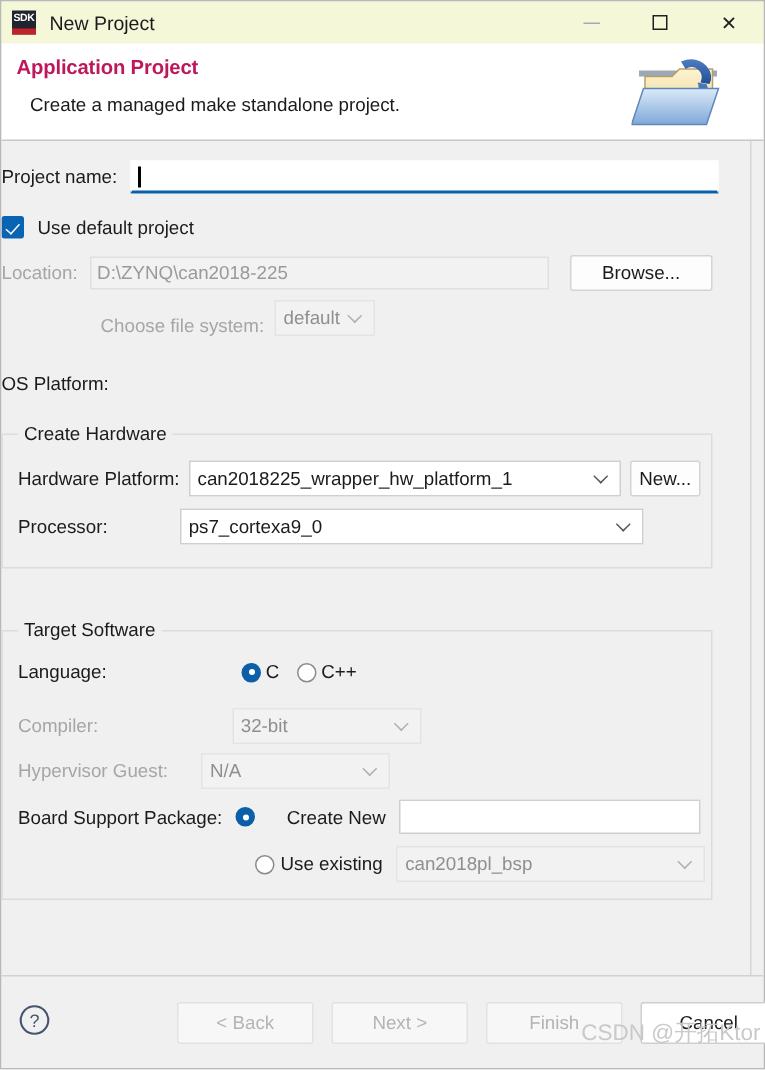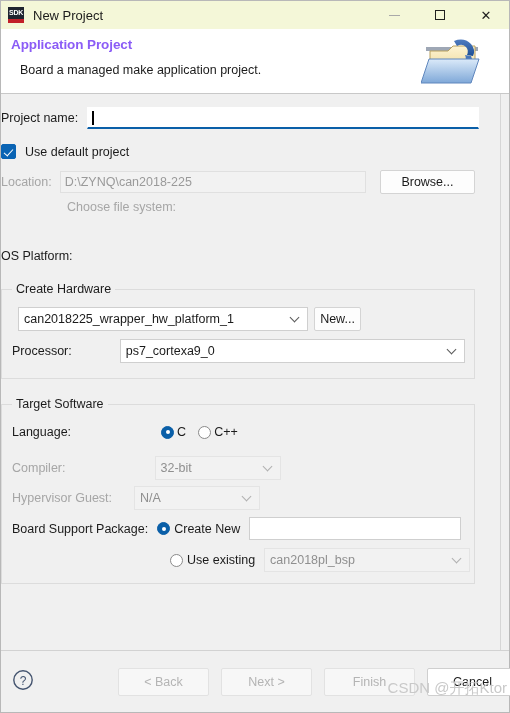--- a/index.html
+++ b/index.html
@@ -76,21 +76,21 @@
     background: #ffffff;
     flex: 0 0 auto;
     height: 65px;
     border-bottom: 1px solid #c8c8c8;
     position: relative;
     padding: 8px 0 0 10px;
   }
   .header-title {
     font-size: 13.5px;
     font-weight: bold;
-    color: #8b5cf6;
+    color: #be185d;
     letter-spacing: -0.1px;
   }
   .header-sub {
     margin-top: 11px;
     margin-left: 9px;
     font-size: 12.5px;
     color: #1b1b1b;
   }
   .header-graphic {
     position: absolute;
@@ -323,21 +323,21 @@
         </div>
       <div class="win-btn">
           <div class="sq"></div>
         </div>
       <div class="win-btn">✕</div>
     </div>
   </div>
 
   <div class="header">
     <div class="header-title">Application Project</div>
-    <div class="header-sub">Board a managed make application project.</div>
+    <div class="header-sub">Create a managed make standalone project.</div>
     <svg class="header-graphic" viewBox="0 0 76 58">
       <defs>
         <linearGradient id="fldBack" x1="0" y1="0" x2="0" y2="1">
           <stop offset="0" stop-color="#fdf4d4"></stop>
           <stop offset="1" stop-color="#f0dca0"></stop>
         </linearGradient>
         <linearGradient id="fldFront" x1="0" y1="0" x2="0" y2="1">
           <stop offset="0" stop-color="#dbeaf9"></stop>
           <stop offset="1" stop-color="#7fa8d8"></stop>
         </linearGradient>
@@ -373,47 +373,52 @@
     <div class="row" style="top:76px; left:0; width:474px;">
       <label class="lbl dis">Location:</label>
       <div class="txt dis" style="width:325px; margin-left:8px; display:flex; align-items:center;">
         <span>D:\ZYNQ\can2018-225</span>
       </div>
       <div class="btn" style="width:100px; margin-left:14px;">Browse...</div>
     </div>
 
     <div class="row" style="top:106px; left:66px;align-items:flex-end;">
       <label class="lbl dis">Choose file system:</label>
+      <div class="combo dis" style="width:67px; margin-left:7px;">
+        <span>default</span>
+        <span class="chev"></span>
+      </div>
     </div>
 
     <div class="row" style="top:155px; left:0;">
       <label class="lbl">OS Platform:</label>
     </div>
 
     <div class="group" style="top:195px; left:0; width:474px; height:90px;">
       <span class="group-title">Create Hardware</span>
 
       <div class="row" style="top:17px; left:10px; width:455px;">
+        <label class="lbl">Hardware Platform:</label>
         <div class="combo" style="width:290px; margin-left:6px;">
           <span>can2018225_wrapper_hw_platform_1</span>
           <span class="chev"></span>
         </div>
         <div class="btn" style="width:47px; margin-left:6px;">New...</div>
       </div>
 
       <div class="row" style="top:49px; left:10px; width:455px;">
         <label class="lbl">Processor:</label>
-        <div class="combo" style="width:345px; margin-left:48px;">
+        <div class="combo" style="width:309px; margin-left:48px;">
           <span>ps7_cortexa9_0</span>
           <span class="chev"></span>
         </div>
       </div>
     </div>
 
-    <div class="group" style="top:310px; left:0; width:474px; height:180px;">
+    <div class="group" style="top:326px; left:0; width:474px; height:180px;">
       <span class="group-title">Target Software</span>
 
       <div class="row" style="top:20px; left:10px; width:455px;">
         <label class="lbl">Language:</label>
         <div style="display:flex; align-items:center; margin-left:90px;">
           <div class="radio on"></div>
           <label class="lbl" style="margin-left:3px;">C</label>
         </div>
         <div style="display:flex; align-items:center; margin-left:12px;">
           <div class="radio"></div>
@@ -432,21 +437,21 @@
       <div class="row" style="top:81px; left:10px; width:455px;">
         <label class="lbl dis">Hypervisor Guest:</label>
         <div class="combo dis" style="width:126px; margin-left:22px;">
           <span>N/A</span>
           <span class="chev"></span>
         </div>
       </div>
 
       <div class="row" style="top:112px; left:10px; width:455px;">
         <label class="lbl">Board Support Package:</label>
-        <div style="display:flex; align-items:center; margin-left:9px;">
+        <div style="display:flex; align-items:center; margin-left:9px;gap:17px;">
           <div class="radio on"></div>
           <label class="lbl" style="margin-left:4px;">Create New</label>
         </div>
         <div class="txt" style="width:212px; margin-left:9px; height:23px;">
           <span></span>
         </div>
       </div>
 
       <div class="row" style="top:143px; left:168px; width:300px;">
         <div style="display:flex; align-items:center;">

